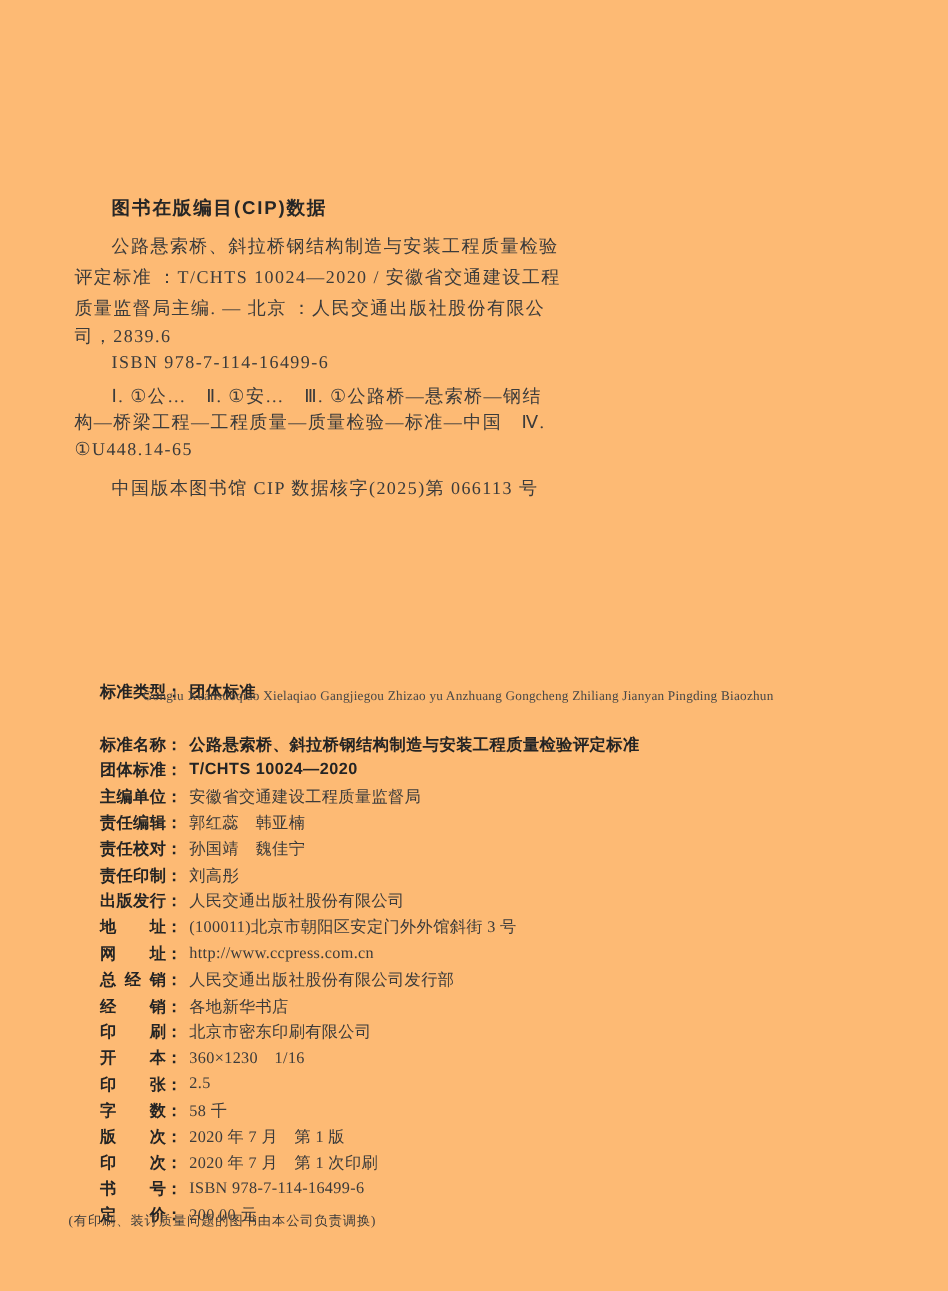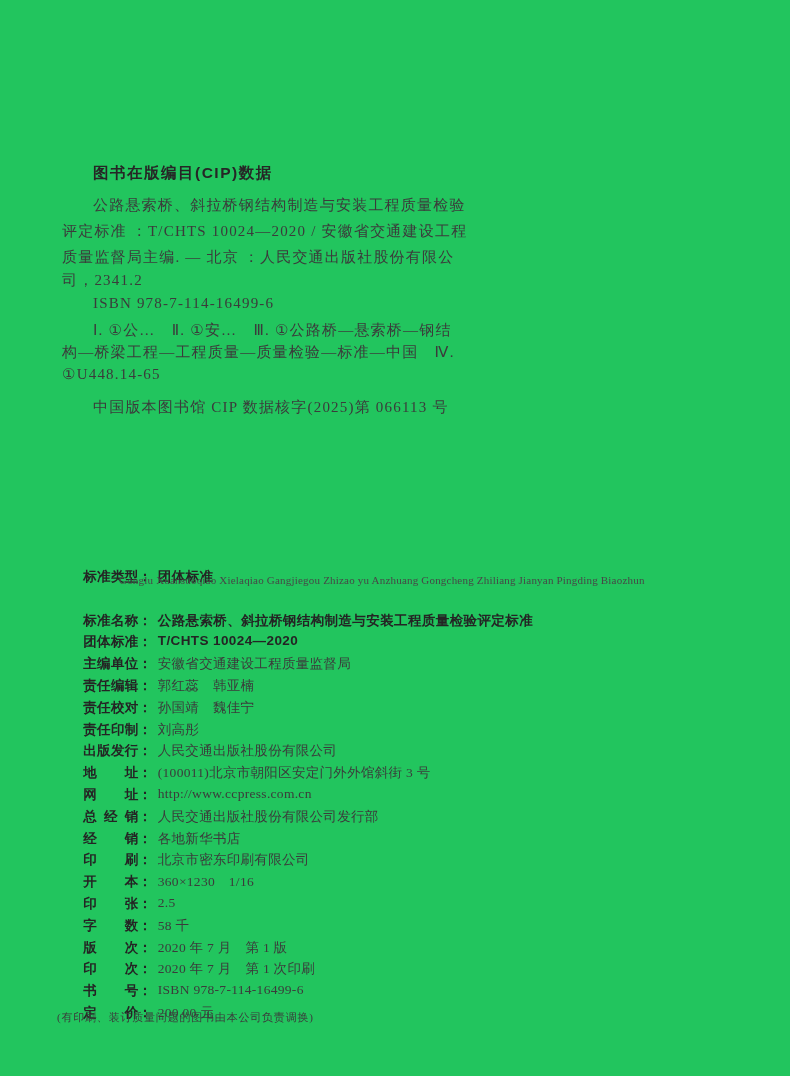--- a/index.html
+++ b/index.html
@@ -1,19 +1,19 @@
 <!DOCTYPE html>
 <html><head>
 <meta charset="utf-8">
 <style>
   html,body{margin:0;padding:0;background:#ffffff;}
   .page{
     position:relative;
     width:790px;height:1076px;
-    background:#22c55e;
+    background:#fdba74;
     font-family:"Liberation Serif", serif;
     color:#3b3b3b;
     overflow:hidden;
   }
   
   .cip-header{
     position:absolute;left:93px;top:163px;
     font-family:"Liberation Sans", sans-serif;
     font-weight:bold;font-size:15.5px;letter-spacing:1.5px;
     color:#262626;white-space:pre;
@@ -58,21 +58,21 @@
 </style>
 </head>
 <body>
 
 <div class="page">
 
   <div class="cip-header">图书在版编目(CIP)数据</div>
   <div class="cip-line indent" style="top:196px">公路悬索桥、斜拉桥钢结构制造与安装工程质量检验</div>
   <div class="cip-line" style="top:222px">评定标准 ：T/CHTS 10024—2020 / 安徽省交通建设工程</div>
   <div class="cip-line" style="top:248px">质量监督局主编. — 北京 ：人民交通出版社股份有限公</div>
-  <div class="cip-line" style="top:271px">司，2341.2</div>
+  <div class="cip-line" style="top:271px">司，2839.6</div>
   <div class="cip-line indent" style="top:295px">ISBN 978-7-114-16499-6</div>
   <div class="cip-line indent" style="top:321px">Ⅰ. ①公…　Ⅱ. ①安…　Ⅲ. ①公路桥—悬索桥—钢结</div>
   <div class="cip-line" style="top:343px">构—桥梁工程—工程质量—质量检验—标准—中国　Ⅳ.</div>
   <div class="cip-line" style="top:365px">①U448.14-65</div>
   <div class="cip-line indent" style="top:398px">中国版本图书馆 CIP 数据核字(2025)第 066113 号</div>
 
   <div class="colophon">
 
     <div class="c-row v-bold">
       <span class="c-label">标准类型</span><span class="c-sep">：</span><span class="c-value">团体标准</span>

